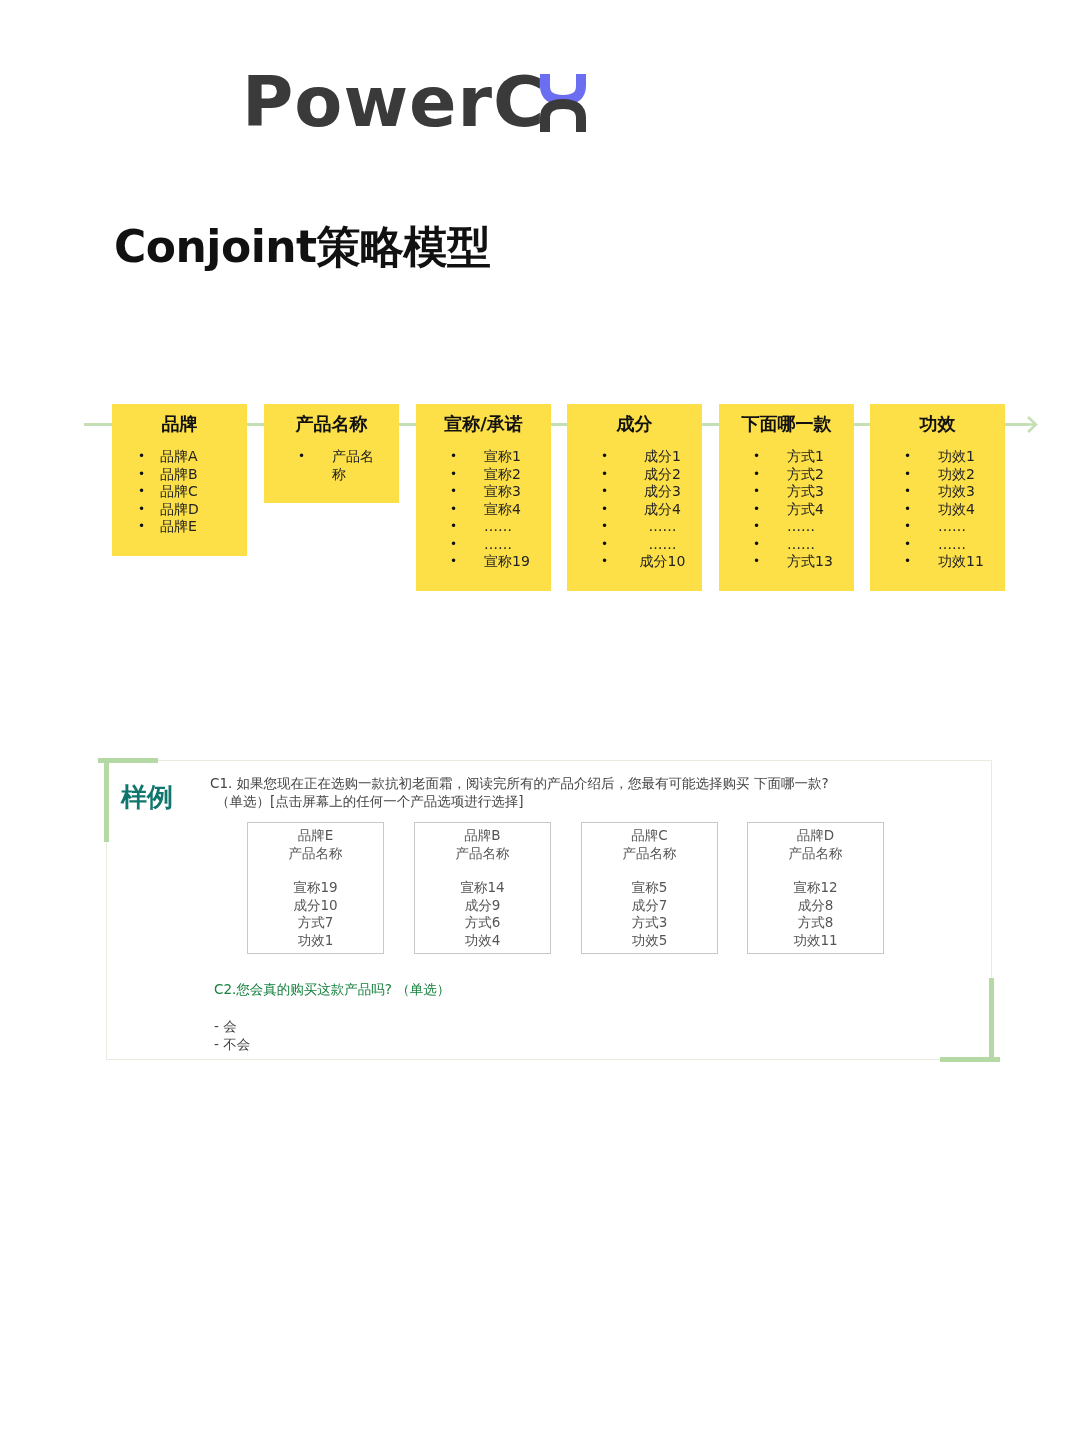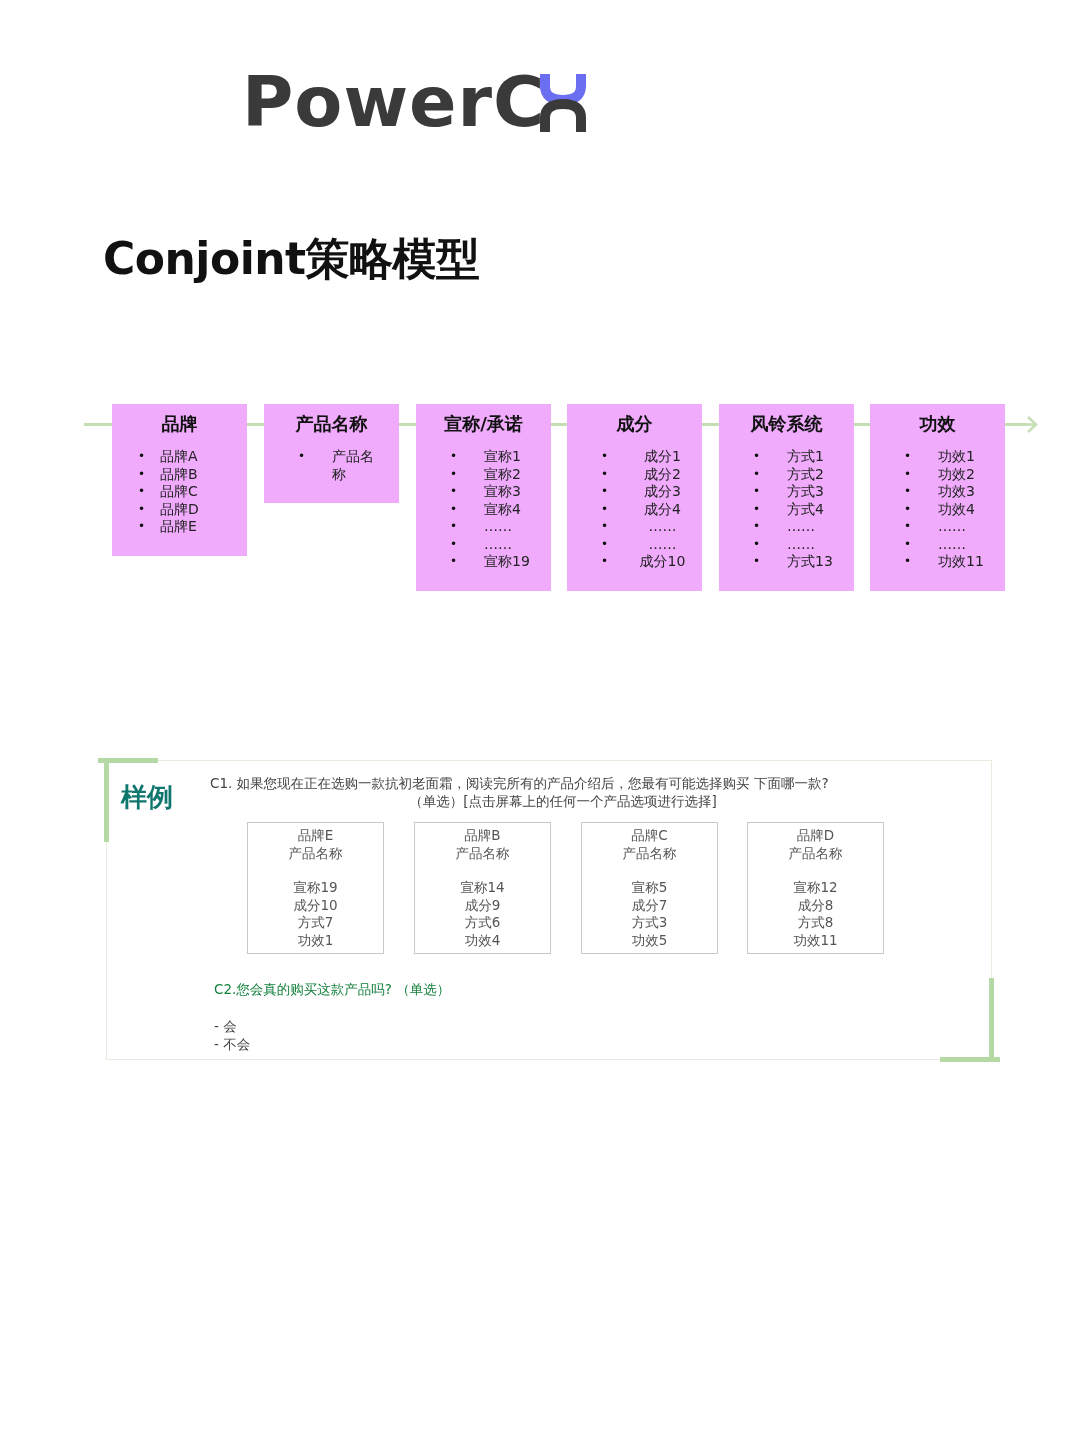--- a/index.html
+++ b/index.html
@@ -17,31 +17,31 @@
   }
   .logo .x-mark { display: inline-block; width: 48px; height: 60px; position: relative; margin-left: -10px; }
   .logo .cn {
     font-family: "DejaVu Sans", sans-serif; font-weight: bold; font-size: 60px; color: #3a3a3a; line-height: 76px;
     position: relative;
   }
   .logo .dot {
     position: absolute; left: 95px; top: 42px; width: 14px; height: 14px; border-radius: 50%; background: #6b6ef0;
   }
   .page-title {
-    position: absolute; left: 103px; top: 218px; font-size: 44px; font-weight: 600; color: #111;
-    font-family: "DejaVu Sans", sans-serif; letter-spacing: -0.5px; margin-top: 12px;
+    position: absolute; left: 114px; top: 218px; font-size: 44px; font-weight: 600; color: #111;
+    font-family: "DejaVu Sans", sans-serif; letter-spacing: -0.5px;
   }
   .flow-line {
     position: absolute; left: 84px; top: 423px; width: 944px; height: 3px; background: #c5dfb5;
   }
   .flow-arrow {
     position: absolute; left: 1016px; top: 414px; width: 22px; height: 22px;
   }
   .attr-box {
-    position: absolute; top: 404px; width: 135px; background: #f0abfc;
+    position: absolute; top: 404px; width: 135px; background: #fde047;
     box-sizing: border-box; padding: 8px 0 8px 0;
   }
   .attr-box .hd {
     text-align: center; font-weight: bold; font-size: 18px; color: #111; line-height: 24px; margin-bottom: 8px;
   }
   .attr-box ul { list-style: none; margin: 12px; padding: 0 0 0 14px; }
   .attr-box li {
     font-size: 14px; line-height: 17.5px; color: #222; position: relative; padding-left: 22px;
   }
   .attr-box li::before {
@@ -55,21 +55,21 @@
   .corner-tl-h { position: absolute; left: 98px; top: 758px; width: 60px; height: 5px; background: #b5d9a4; }
   .corner-tl-v { position: absolute; left: 104px; top: 758px; width: 5px; height: 84px; background: #b5d9a4; }
   .corner-br-v { position: absolute; left: 989px; top: 978px; width: 5px; height: 84px; background: #b5d9a4; }
   .corner-br-h { position: absolute; left: 940px; top: 1057px; width: 60px; height: 5px; background: #b5d9a4; }
   .sample-label {
     position: absolute; left: 121px; top: 780px; font-size: 26px; font-weight: bold; color: #0f766e;
   }
   .q1 {
     position: absolute; left: 210px; top: 774px; font-size: 13.5px; color: #444; line-height: 18px; width: 700px;
   }
-  .q1 .line2 { padding-left: 6px; text-align: center; }
+  .q1 .line2 { padding-left: 6px; }
   .card {
     position: absolute; top: 822px; width: 137px; height: 132px; border: 1.5px solid #c8c8c8;
     box-sizing: border-box; text-align: center; font-size: 13.5px; color: #555; line-height: 17.5px; padding-top: 4px;
   }
   .card .gap { height: 17px; }
   .q2 { position: absolute; left: 214px; top: 981px; font-size: 13.5px; color: #15803d; }
   .opts { position: absolute; left: 214px; top: 1017px; font-size: 13.5px; color: #444; line-height: 18px; }
 </style>
 </head>
 <body>
@@ -129,21 +129,21 @@
     <li class="wide">成分2</li>
     <li class="wide">成分3</li>
     <li class="wide">成分4</li>
     <li class="wide">……</li>
     <li class="wide">……</li>
     <li class="wide">成分10</li>
   </ul>
 </div>
 
 <div class="attr-box" style="left:719px;">
-  <div class="hd">风铃系统</div>
+  <div class="hd">下面哪一款</div>
   <ul style="padding-left:22px;">
     <li class="wide">方式1</li>
     <li class="wide">方式2</li>
     <li class="wide">方式3</li>
     <li class="wide">方式4</li>
     <li class="wide">……</li>
     <li class="wide">……</li>
     <li class="wide">方式13</li>
   </ul>
 </div>

